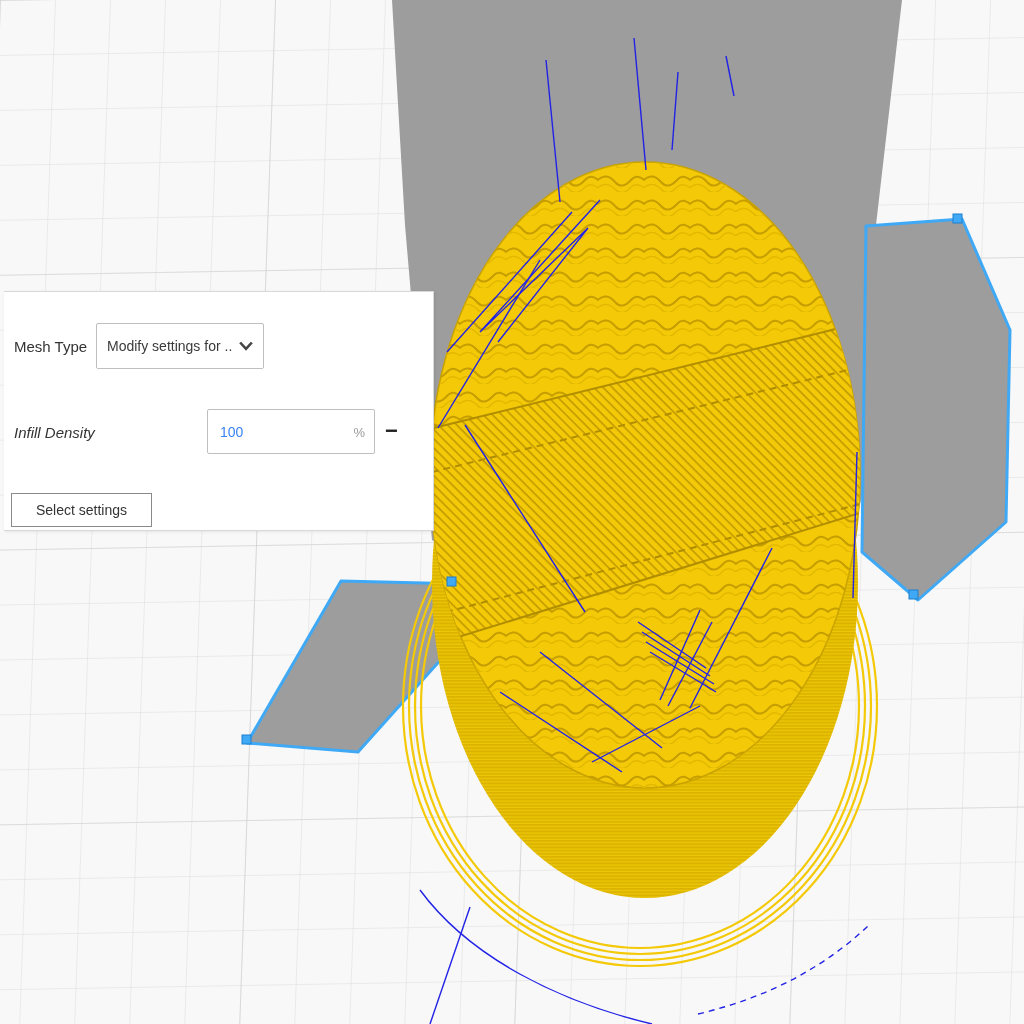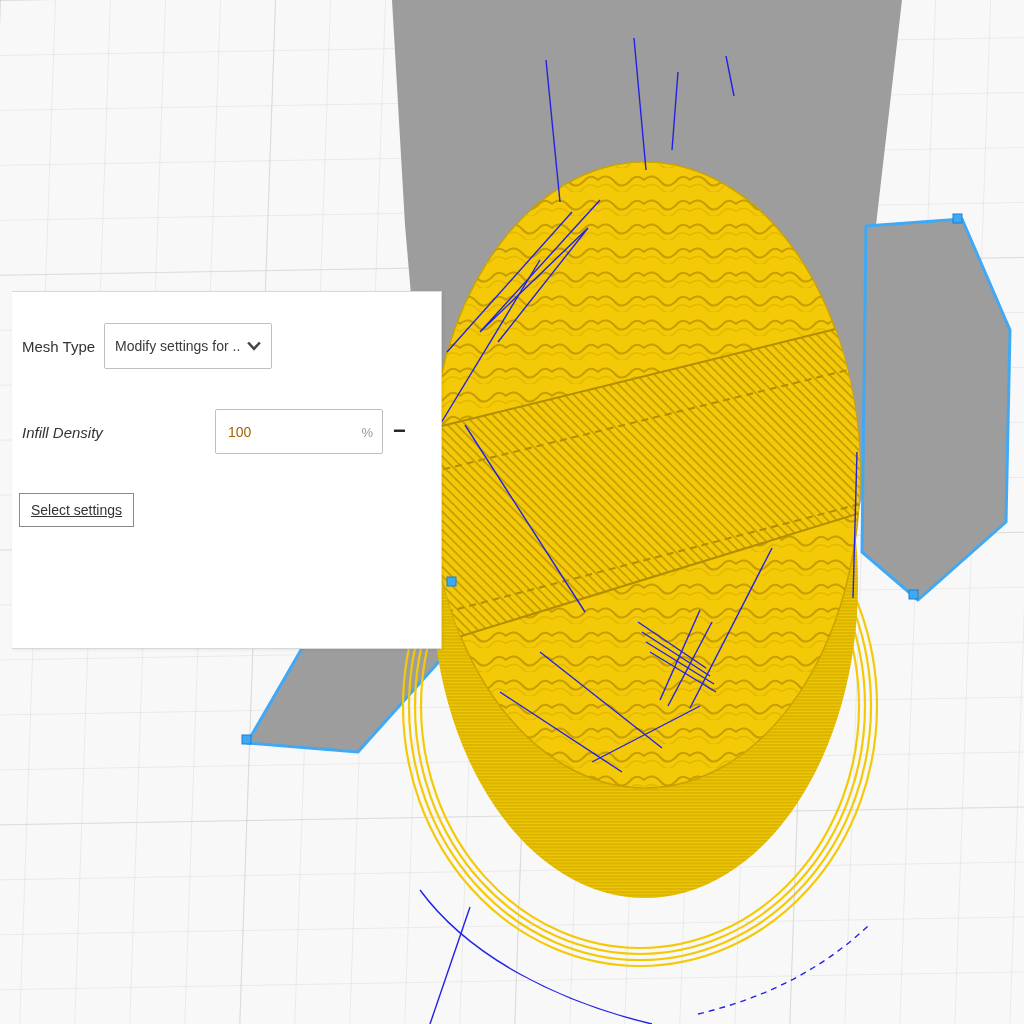--- a/index.html
+++ b/index.html
@@ -23,21 +23,21 @@
   .wave2{stroke:#e2b900;stroke-width:1.5;fill:none;}
   .band-base{fill:var(--color-model-yellow,#f4c908);}
   .hatch-line{stroke:#bd9600;stroke-width:1.5;}
   .band-edge{stroke:#b18d00;stroke-width:2;fill:none;}
   .layer-bg{fill:var(--color-model-yellow-deep,#dcb400);}
   .layer-hi{stroke:#f1cb06;stroke-width:1;}
   .travel{stroke:var(--color-travel-blue,#2222e6);stroke-width:1.4;fill:none;}
 
   
   .settings-panel{
-    position:absolute;left:12px;top:291px;width:430px;height:358px;
+    position:absolute;left:4px;top:291px;width:430px;height:240px;
     background:var(--color-panel-bg,#ffffff);
     border:1px solid var(--color-panel-border,#d8d8d8);
     border-left:none;box-sizing:border-box;
     color:var(--color-text,#333333);
     box-shadow:1px 1px 3px rgba(0,0,0,0.08);
   }
   .label-mesh{position:absolute;left:10px;top:46px;font-size:15px;}
   .label-infill{position:absolute;left:10px;top:132px;font-size:15px;font-style:italic;}
   .dropdown{
     position:absolute;left:92px;top:31px;width:168px;height:46px;
@@ -46,36 +46,36 @@
     padding:0 10px;cursor:pointer;
   }
   .dropdown-value{flex:1;font-size:14px;color:#3a3a3a;white-space:nowrap;overflow:hidden;}
   .chevron{width:14px;height:10px;color:#444;flex:none;margin-left:6px;}
   .field-wrap{
     position:absolute;left:203px;top:117px;width:168px;height:45px;
   }
   .field{
     width:100%;height:100%;box-sizing:border-box;
     border:1px solid #bfbfbf;border-radius:2px;background:#fff;
-    font-family:"Liberation Sans",sans-serif;font-size:14px;color:#a16207;
+    font-family:"Liberation Sans",sans-serif;font-size:14px;color:#3b82f6;
     padding:0 28px 0 12px;outline:none;
   }
   .unit{
     position:absolute;right:10px;top:50%;transform:translateY(-50%);
     font-size:13px;color:#9a9a9a;pointer-events:none;
   }
   .minus{
     position:absolute;left:381px;top:126px;
     font-size:22px;font-weight:bold;color:#222;cursor:pointer;line-height:26px;
   }
   .select-btn{
     position:absolute;left:7px;top:201px;
     background:#fff;border:1px solid #8a8a8a;border-radius:0;
     font-family:"Liberation Sans",sans-serif;font-size:14px;color:#333;
-    padding:8px 11px;cursor:pointer;text-decoration:underline;
+    padding:8px 24px;cursor:pointer;
   }
 </style>
 </head>
 <body>
 
 <div class="viewport">
 <svg width="1024" height="1024" viewBox="0 0 1024 1024">
   <defs>
     <pattern id="grid" width="55" height="55" patternUnits="userSpaceOnUse" patternTransform="skewX(-3) rotate(-1)">
       <path d="M55 0H0V55" class="grid-line"></path>

